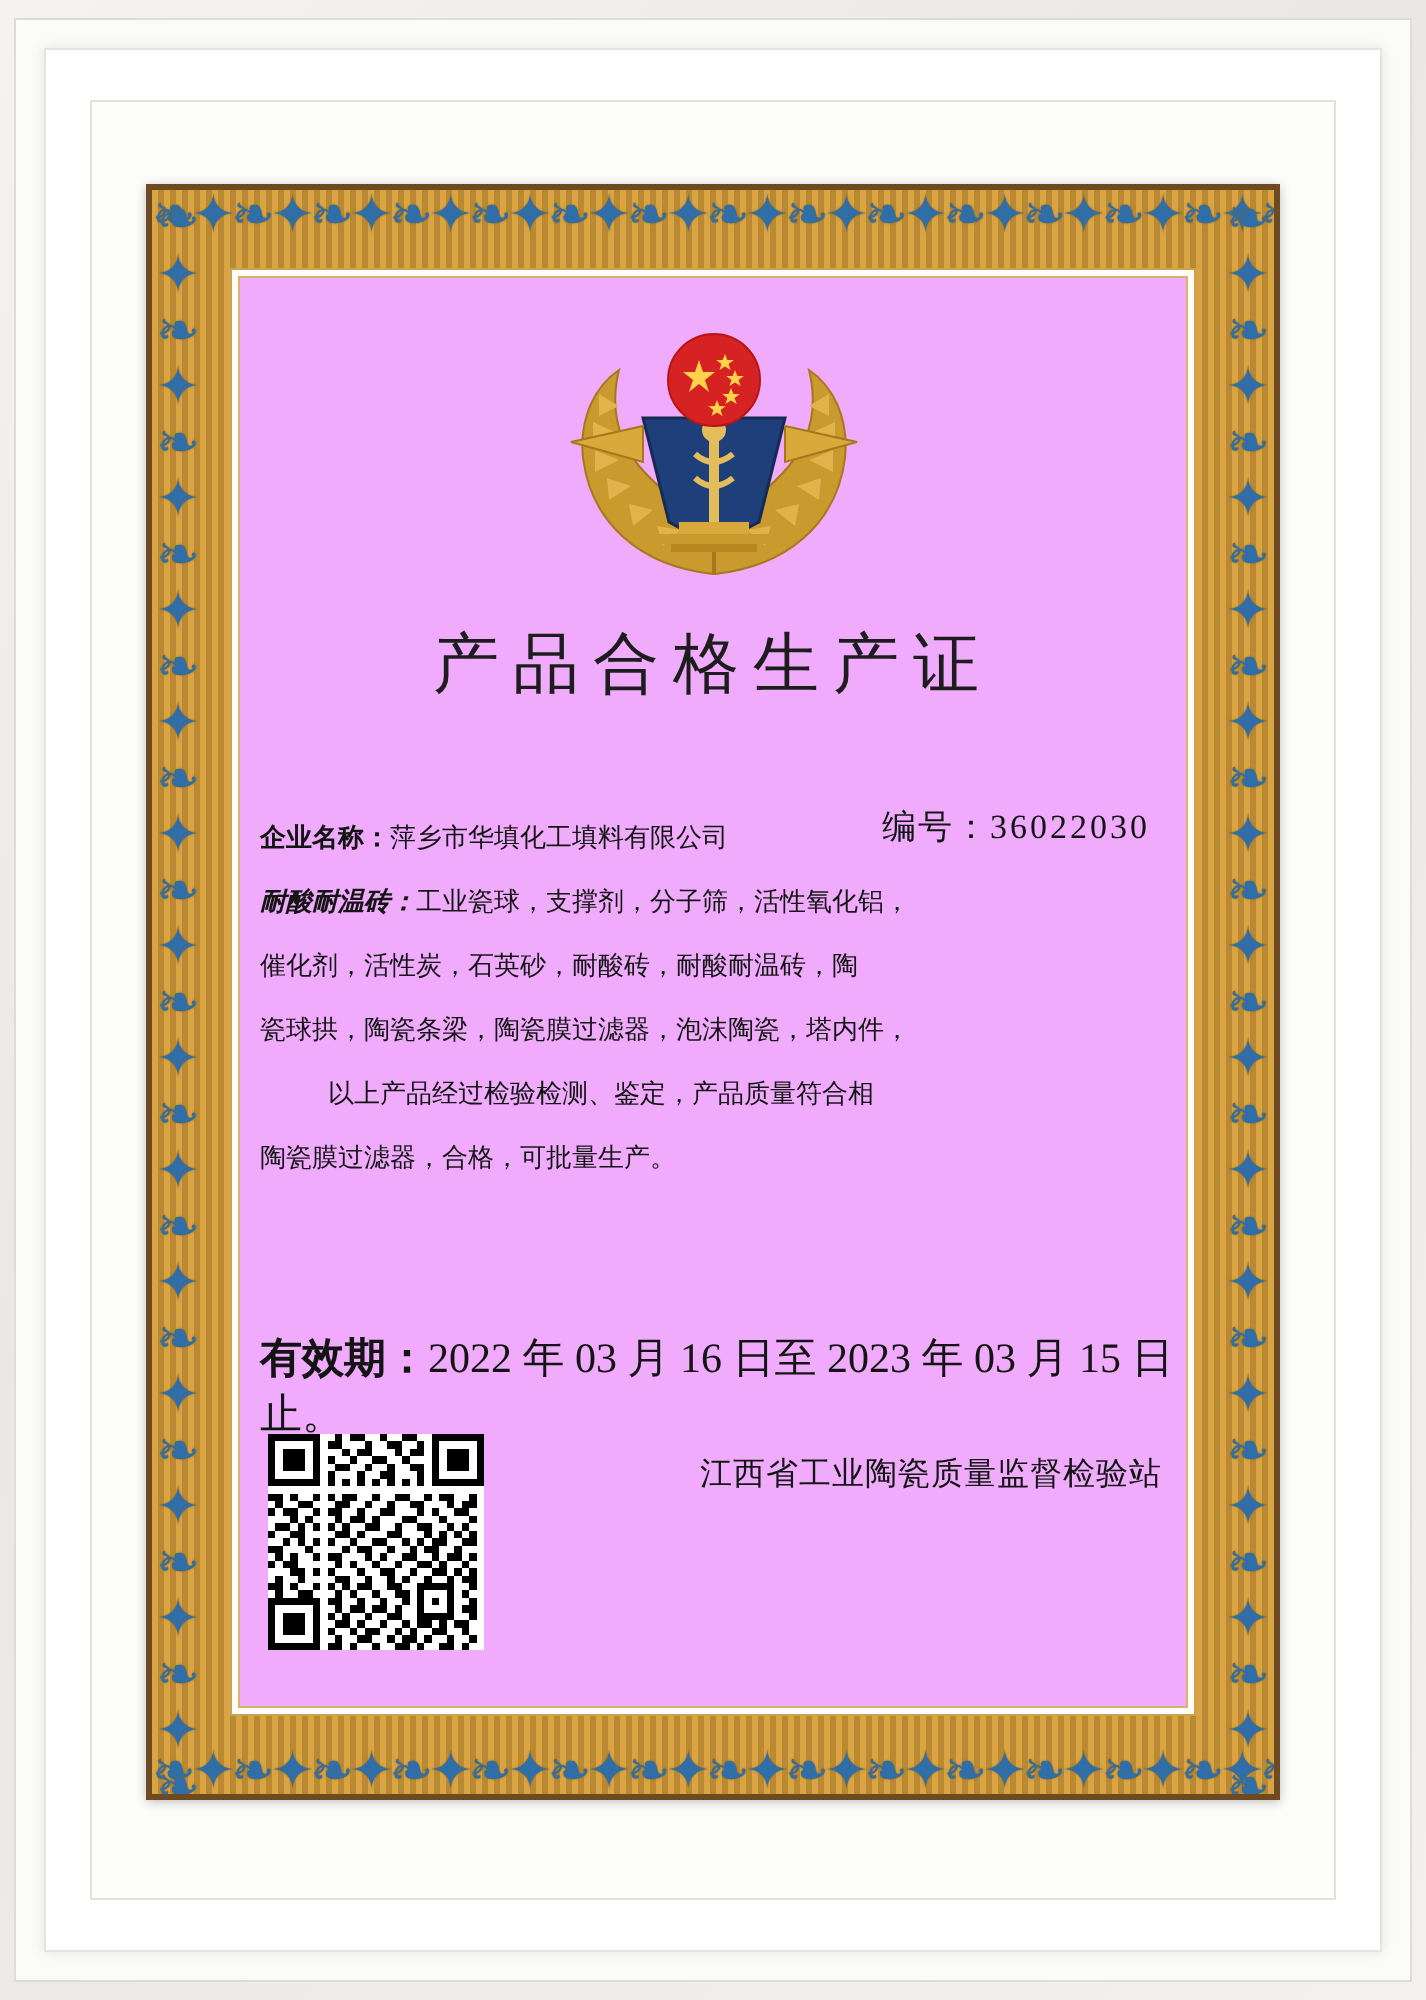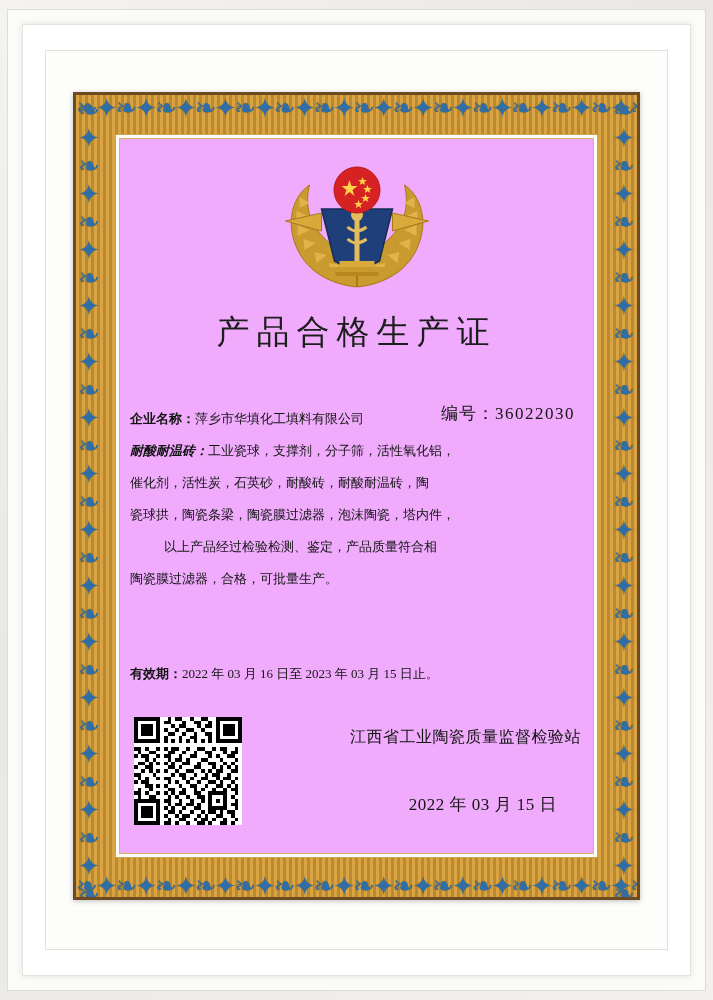--- a/index.html
+++ b/index.html
@@ -119,21 +119,21 @@
     color:#141414;
     text-align:justify;
   }
   .lbl{font-weight:bold;}
   .lbl-i{font-weight:bold;font-style:italic;}
   .para-indent{text-indent:34px;display:block;}
   .line{display:block;}
 
   .validity{
     position:absolute;left:14px;top:530px;
-    font-size:13px;color:#141414;
+    font-size:21px;color:#141414;
   }
 
   
   .qr{
     position:absolute;left:18px;top:582px;
     width:108px;height:108px;
     background:#fff;
   }
 
   
@@ -467,17 +467,16 @@
             <rect x="14" y="28" width="1" height="1"></rect>
               <rect x="17" y="28" width="2" height="1"></rect>
             <rect x="20" y="28" width="1" height="1"></rect>
               <rect x="23" y="28" width="2" height="1"></rect>
             <rect x="26" y="28" width="1" height="1"></rect>
           </g>
         </svg>
       </div>
 
       <div class="issuer">江西省工业陶瓷质量监督检验站</div>
-      <div class="issue-date">2022 年 03 月 15 日</div>
 
     </div>
   </div>
 </div>
 
 </body></html>

